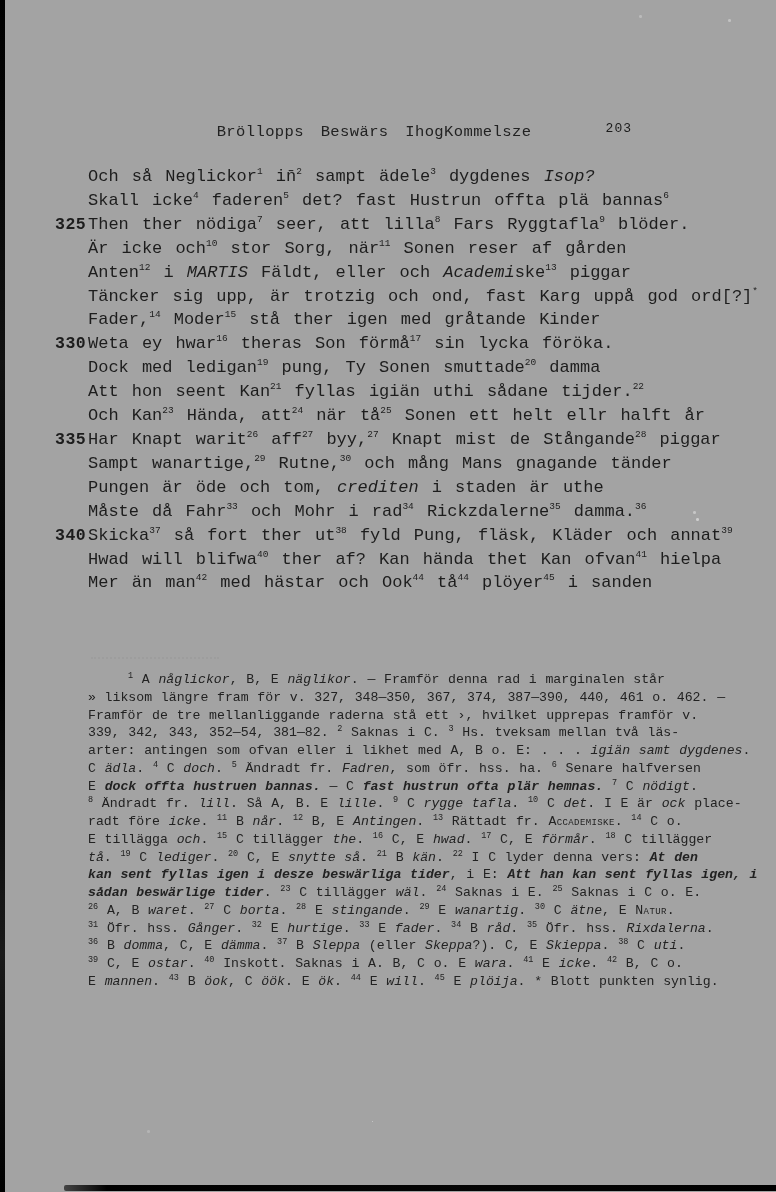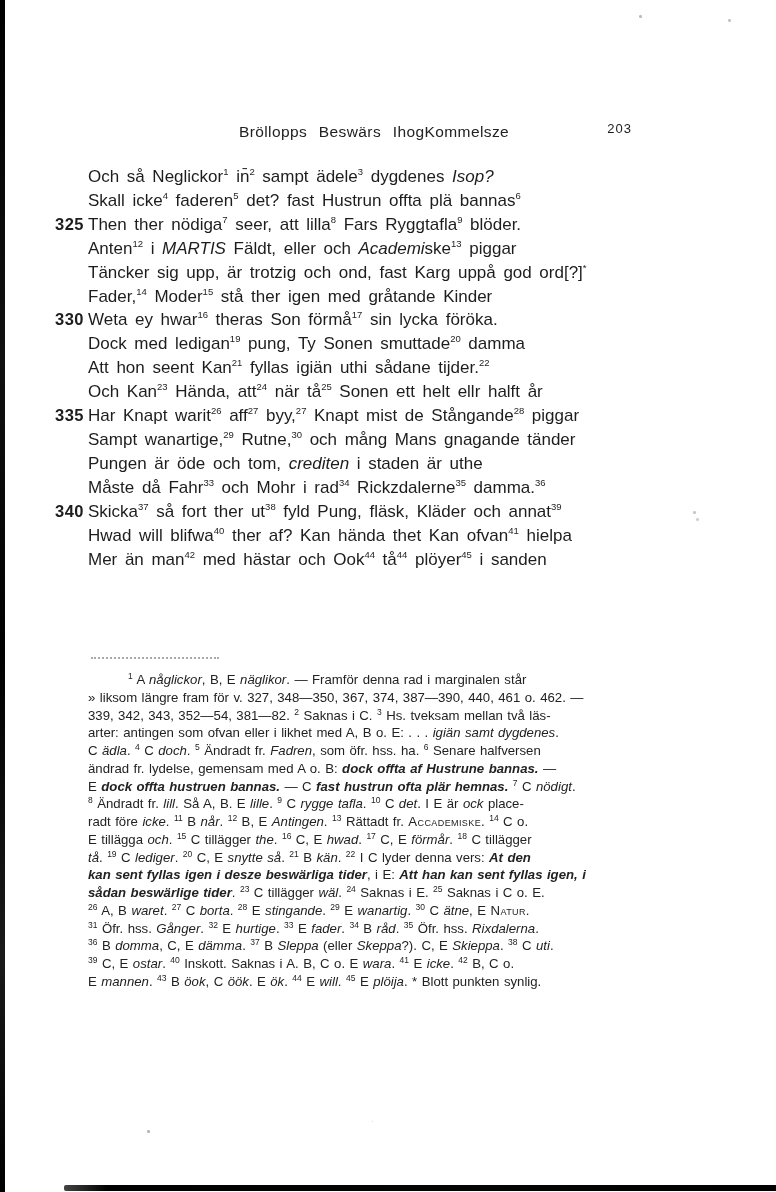--- a/index.html
+++ b/index.html
@@ -1,18 +1,18 @@
 <!DOCTYPE html>
 <html><head>
 <meta charset="utf-8">
 <style>
   html,body{margin:0;padding:0;background:#e8e8e8;}
   .page{
-    position:relative;width:776px;height:1192px;background:#ffffff;
-    color:#1c1c1c;font-family:Liberation Sans, sans-serif;overflow:hidden;
+    position:relative;width:776px;height:1192px;background:#a3a3a3;
+    color:#1c1c1c;font-family:Liberation Mono, monospace;overflow:hidden;
     -webkit-font-smoothing:antialiased;
   }
   .edge-left{
     position:absolute;left:0;top:0;width:5px;height:1192px;
     background:linear-gradient(180deg,#000 0%,#111 30%,#000 55%,#1a1a1a 80%,#000 100%);
   }
   .edge-bottom{
     position:absolute;left:64px;right:0;bottom:1px;height:6px;
     background:linear-gradient(90deg,#444 0%,#000 6%,#050505 60%,#000 100%);
     border-radius:2px 0 0 2px;
@@ -61,20 +61,21 @@
 
   <div class="running-head">
     <div class="title">Bröllopps Beswärs IhogKommelsze</div>
     <div class="page-num">203</div>
   </div>
 
   <div class="verse-block">
       <div class="verse-line"><span class="line-no"></span><span><span>Och så Neglickor</span><sup>1</sup><span> in̄</span><sup>2</sup><span> sampt ädele</span><sup>3</sup><span> dygdenes </span><span class="it">Isop?</span></span></div>
       <div class="verse-line"><span class="line-no"></span><span><span>Skall icke</span><sup>4</sup><span> faderen</span><sup>5</sup><span> det? fast Hustrun offta plä bannas</span><sup>6</sup></span></div>
       <div class="verse-line"><span class="line-no">325</span><span><span>Then ther nödiga</span><sup>7</sup><span> seer, att lilla</span><sup>8</sup><span> Fars Ryggtafla</span><sup>9</sup><span> blöder.</span></span></div>
+      <div class="verse-line"><span class="line-no"></span><span><span>Är icke och</span><sup>10</sup><span> stor Sorg, när</span><sup>11</sup><span> Sonen reser af gården</span></span></div>
       <div class="verse-line"><span class="line-no"></span><span><span>Anten</span><sup>12</sup><span> i </span><span class="it">MARTIS</span><span> Fäldt, eller och </span><span class="it">Academi</span><span>ske</span><sup>13</sup><span> piggar</span></span></div>
       <div class="verse-line"><span class="line-no"></span><span><span>Täncker sig upp, är trotzig och ond, fast Karg uppå god ord[?]</span><sup>*</sup></span></div>
       <div class="verse-line"><span class="line-no"></span><span><span>Fader,</span><sup>14</sup><span> Moder</span><sup>15</sup><span> stå ther igen med gråtande Kinder</span></span></div>
       <div class="verse-line"><span class="line-no">330</span><span><span>Weta ey hwar</span><sup>16</sup><span> theras Son förmå</span><sup>17</sup><span> sin lycka föröka.</span></span></div>
       <div class="verse-line"><span class="line-no"></span><span><span>Dock med ledigan</span><sup>19</sup><span> pung, Ty Sonen smuttade</span><sup>20</sup><span> damma</span></span></div>
       <div class="verse-line"><span class="line-no"></span><span><span>Att hon seent Kan</span><sup>21</sup><span> fyllas igiän uthi sådane tijder.</span><sup>22</sup></span></div>
       <div class="verse-line"><span class="line-no"></span><span><span>Och Kan</span><sup>23</sup><span> Hända, att</span><sup>24</sup><span> när tå</span><sup>25</sup><span> Sonen ett helt ellr halft år</span></span></div>
       <div class="verse-line"><span class="line-no">335</span><span><span>Har Knapt warit</span><sup>26</sup><span> aff</span><sup>27</sup><span> byy,</span><sup>27</sup><span> Knapt mist de Stångande</span><sup>28</sup><span> piggar</span></span></div>
       <div class="verse-line"><span class="line-no"></span><span><span>Sampt wanartige,</span><sup>29</sup><span> Rutne,</span><sup>30</sup><span> och mång Mans gnagande tänder</span></span></div>
       <div class="verse-line"><span class="line-no"></span><span><span>Pungen är öde och tom, </span><span class="it">crediten</span><span> i staden är uthe</span></span></div>
@@ -82,24 +83,24 @@
       <div class="verse-line"><span class="line-no">340</span><span><span>Skicka</span><sup>37</sup><span> så fort ther ut</span><sup>38</sup><span> fyld Pung, fläsk, Kläder och annat</span><sup>39</sup></span></div>
       <div class="verse-line"><span class="line-no"></span><span><span>Hwad will blifwa</span><sup>40</sup><span> ther af? Kan hända thet Kan ofvan</span><sup>41</sup><span> hielpa</span></span></div>
       <div class="verse-line"><span class="line-no"></span><span><span>Mer än man</span><sup>42</sup><span> med hästar och Ook</span><sup>44</sup><span> tå</span><sup>44</sup><span> plöyer</span><sup>45</sup><span> i sanden</span></span></div>
     </div>
 
   <div class="fn-sep"></div>
 
   <div class="footnotes-block">
       <div class="fn-line first"><sup>1</sup><span> A </span><span class="it">någlickor</span><span>, B, E </span><span class="it">näglikor</span><span>. — Framför denna rad i marginalen står</span></div>
       <div class="fn-line"><span>» liksom längre fram för v. 327, 348—350, 367, 374, 387—390, 440, 461 o. 462. —</span></div>
+      <div class="fn-line"><span>Framför de tre mellanliggande raderna stå ett ›, hvilket upprepas framför v.</span></div>
       <div class="fn-line"><span>339, 342, 343, 352—54, 381—82. </span><sup>2</sup><span> Saknas i C. </span><sup>3</sup><span> Hs. tveksam mellan två läs-</span></div>
       <div class="fn-line"><span>arter: antingen som ofvan eller i likhet med A, B o. E: . . . </span><span class="it">igiän samt dygdenes</span><span>.</span></div>
       <div class="fn-line"><span>C </span><span class="it">ädla</span><span>. </span><sup>4</sup><span> C </span><span class="it">doch</span><span>. </span><sup>5</sup><span> Ändradt fr. </span><span class="it">Fadren</span><span>, som öfr. hss. ha. </span><sup>6</sup><span> Senare halfversen</span></div>
-      <div class="fn-line"><span>ändrad fr. lydelse, gemensam med A o. B: </span><span class="it bd">dock offta af Hustrune bannas.</span><span> —</span></div>
       <div class="fn-line"><span>E </span><span class="it bd">dock offta hustruen bannas.</span><span> — C </span><span class="it bd">fast hustrun ofta plär hemnas.</span><span> </span><sup>7</sup><span> C </span><span class="it">nödigt</span><span>.</span></div>
       <div class="fn-line"><sup>8</sup><span> Ändradt fr. </span><span class="it">lill</span><span>. Så A, B. E </span><span class="it">lille</span><span>. </span><sup>9</sup><span> C </span><span class="it">rygge tafla</span><span>. </span><sup>10</sup><span> C </span><span class="it">det</span><span>. I E är </span><span class="it">ock</span><span> place-</span></div>
       <div class="fn-line"><span>radt före </span><span class="it">icke</span><span>. </span><sup>11</sup><span> B </span><span class="it">når</span><span>. </span><sup>12</sup><span> B, E </span><span class="it">Antingen</span><span>. </span><sup>13</sup><span> Rättadt fr. </span><span class="sc">Accademiske</span><span>. </span><sup>14</sup><span> C o.</span></div>
       <div class="fn-line"><span>E tillägga </span><span class="it">och</span><span>. </span><sup>15</sup><span> C tillägger </span><span class="it">the</span><span>. </span><sup>16</sup><span> C, E </span><span class="it">hwad</span><span>. </span><sup>17</sup><span> C, E </span><span class="it">förmår</span><span>. </span><sup>18</sup><span> C tillägger</span></div>
       <div class="fn-line"><span class="it">tå</span><span>. </span><sup>19</sup><span> C </span><span class="it">lediger</span><span>. </span><sup>20</sup><span> C, E </span><span class="it">snytte så</span><span>. </span><sup>21</sup><span> B </span><span class="it">kän</span><span>. </span><sup>22</sup><span> I C lyder denna vers: </span><span class="it bd">At den</span></div>
       <div class="fn-line"><span class="it bd">kan sent fyllas igen i desze beswärliga tider</span><span>, i E: </span><span class="it bd">Att han kan sent fyllas igen, i</span></div>
       <div class="fn-line"><span class="it bd">sådan beswärlige tider</span><span>. </span><sup>23</sup><span> C tillägger </span><span class="it">wäl</span><span>. </span><sup>24</sup><span> Saknas i E. </span><sup>25</sup><span> Saknas i C o. E.</span></div>
       <div class="fn-line"><sup>26</sup><span> A, B </span><span class="it">waret</span><span>. </span><sup>27</sup><span> C </span><span class="it">borta</span><span>. </span><sup>28</sup><span> E </span><span class="it">stingande</span><span>. </span><sup>29</sup><span> E </span><span class="it">wanartig</span><span>. </span><sup>30</sup><span> C </span><span class="it">ätne</span><span>, E </span><span class="sc">Natur</span><span>.</span></div>
       <div class="fn-line"><sup>31</sup><span> Öfr. hss. </span><span class="it">Gånger</span><span>. </span><sup>32</sup><span> E </span><span class="it">hurtige</span><span>. </span><sup>33</sup><span> E </span><span class="it">fader</span><span>. </span><sup>34</sup><span> B </span><span class="it">råd</span><span>. </span><sup>35</sup><span> Öfr. hss. </span><span class="it">Rixdalerna</span><span>.</span></div>
       <div class="fn-line"><sup>36</sup><span> B </span><span class="it">domma</span><span>, C, E </span><span class="it">dämma</span><span>. </span><sup>37</sup><span> B </span><span class="it">Sleppa</span><span> (eller </span><span class="it">Skeppa</span><span>?). C, E </span><span class="it">Skieppa</span><span>. </span><sup>38</sup><span> C </span><span class="it">uti</span><span>.</span></div>

